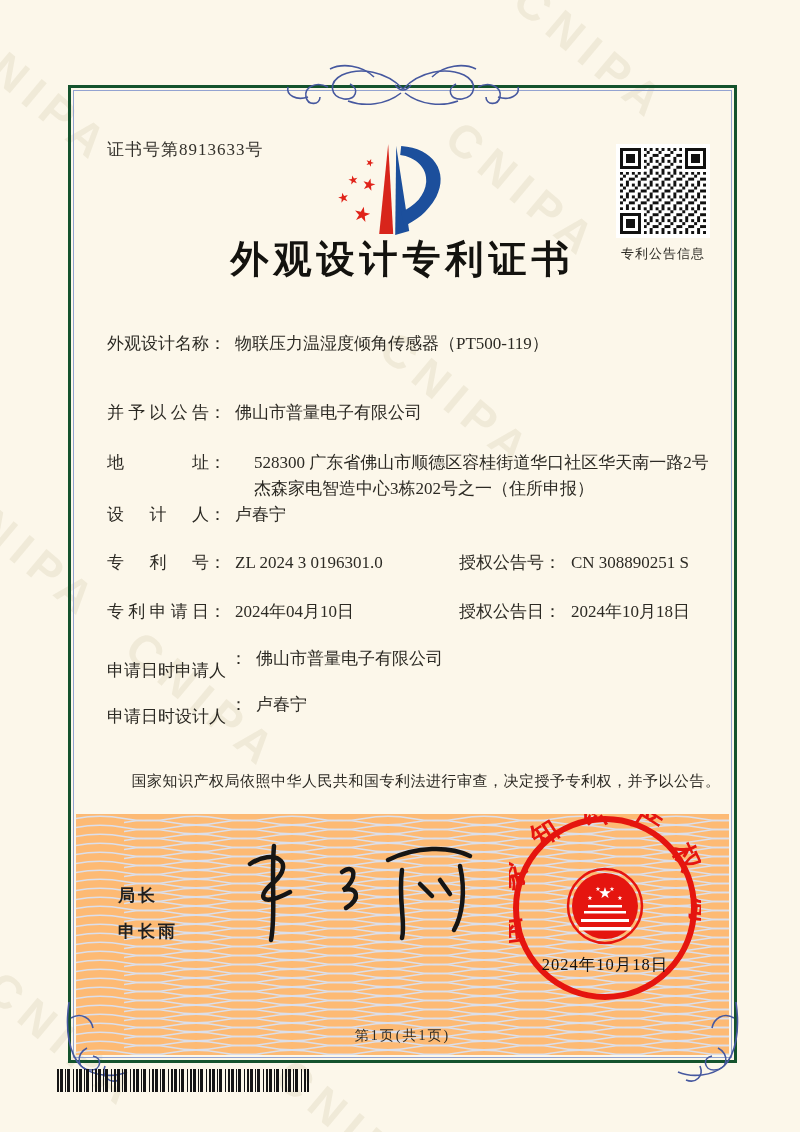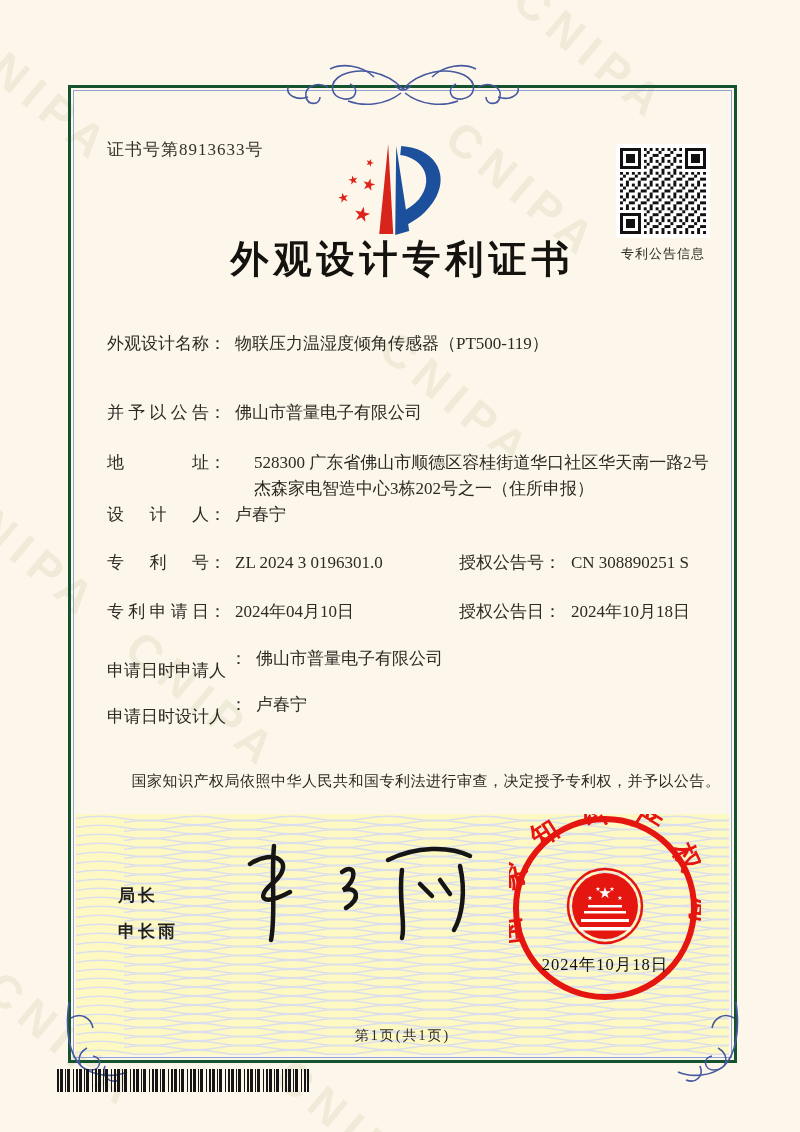--- a/index.html
+++ b/index.html
@@ -29,21 +29,21 @@
   .lab.w7{width:123px;text-align:right;text-align-last:left;margin-top:12px;}
   .colon{flex:none;}
   .val{margin-left:9px;}
   .val.addr{width:478px;margin-left:28px;}
   .rcol{position:absolute;left:352px;top:0;display:flex;}
   .rcol .val{margin-left:10px;}
   .statement{position:absolute;left:0;right:0;top:678px;font-size:15px;line-height:31px;
              text-align:center;letter-spacing:0.5px;color:#2c2a24;padding-left:47px;}
   .statement div{white-space:nowrap;}
   
-  .band{position:absolute;left:5px;right:5px;top:726px;bottom:5px;background:#fef9c3;overflow:hidden;}
+  .band{position:absolute;left:5px;right:5px;top:726px;bottom:5px;background:#fdba74;overflow:hidden;}
   .waves{position:absolute;inset:0;width:100%;height:100%;}
   .director-title{position:absolute;left:42px;top:70px;font-family:"Liberation Sans",sans-serif;
                   font-size:17px;font-weight:bold;letter-spacing:3px;color:#1f1f1f;}
   .director-name{position:absolute;left:42px;top:106px;font-family:"Liberation Sans",sans-serif;
                  font-size:17px;font-weight:bold;letter-spacing:3px;color:#1f1f1f;}
   .sig{position:absolute;left:140px;top:16px;}
   .seal{position:absolute;left:433px;top:-2px;width:192px;height:192px;}
   .footer{position:absolute;left:0;right:0;top:213px;text-align:center;font-size:14px;
           letter-spacing:2px;color:#2c2a24;}
   

